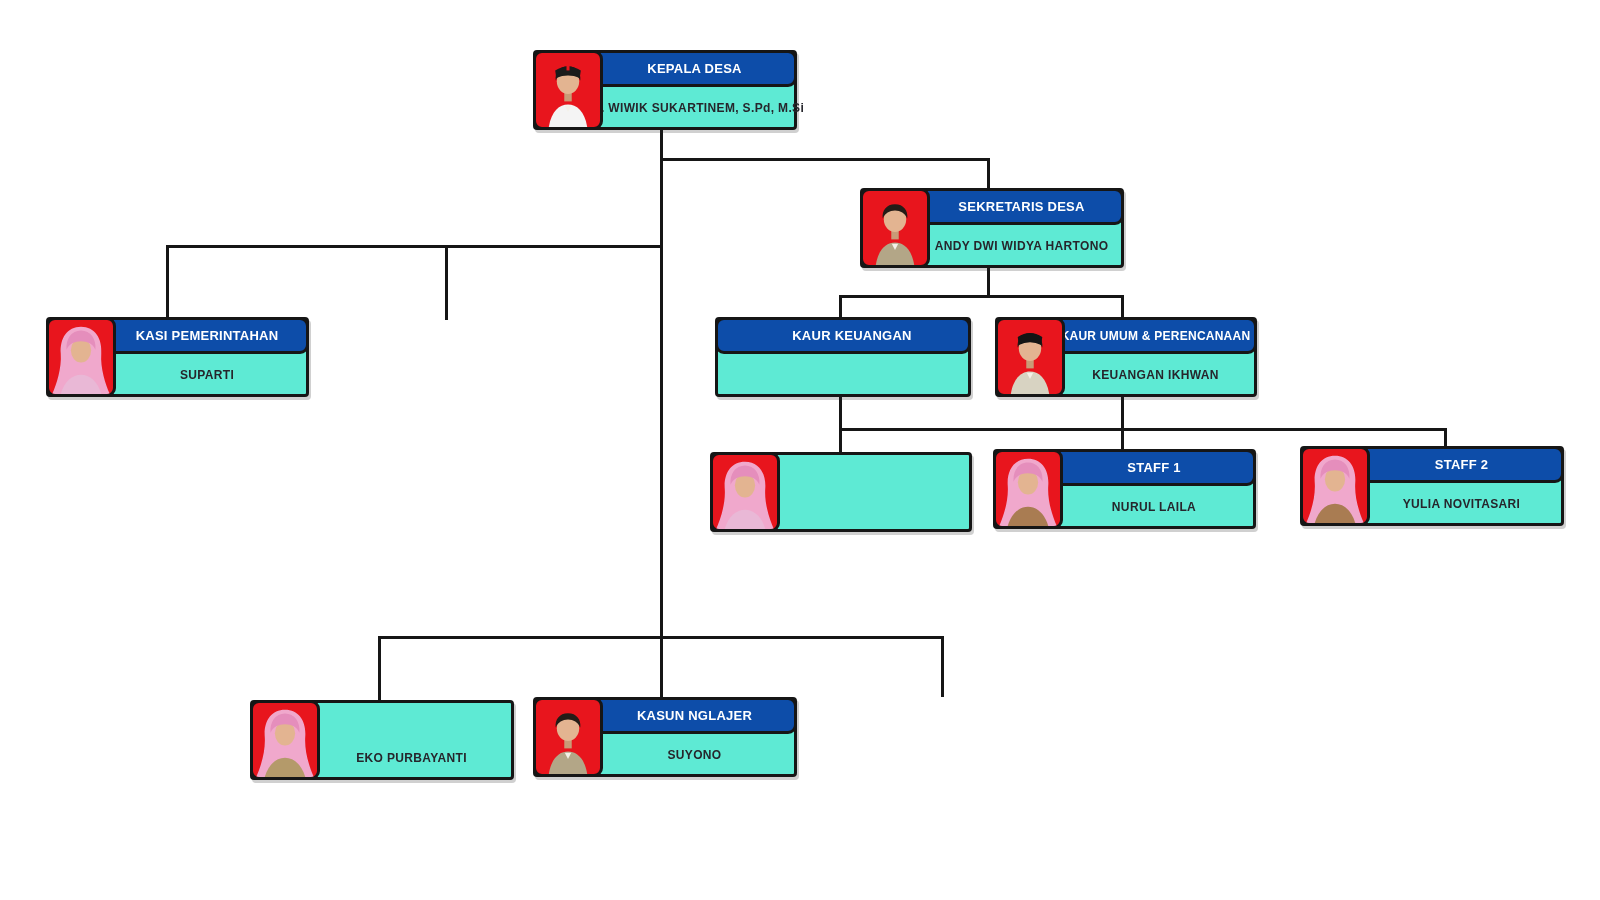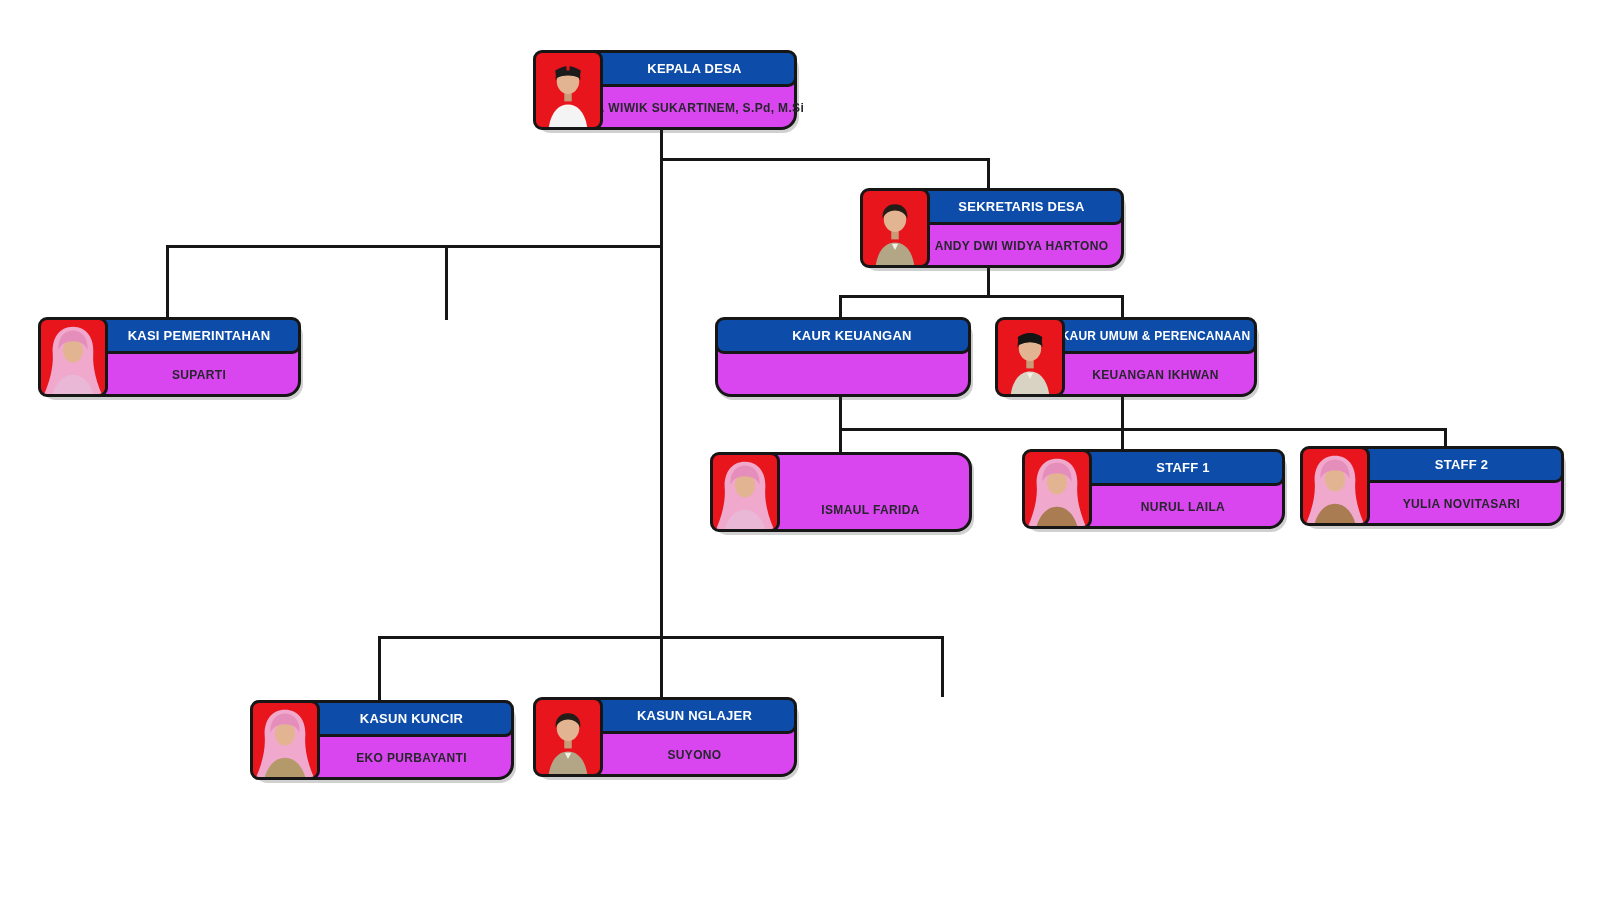--- a/index.html
+++ b/index.html
@@ -1,20 +1,20 @@
 <!DOCTYPE html>
 <html><head>
 <meta charset="utf-8">
 <style>
   html,body{margin:0;padding:0;background:#ffffff;}
   #canvas{position:relative;width:1600px;height:900px;background:#ffffff;overflow:hidden;
           font-family:"Liberation Sans","DejaVu Sans",sans-serif;}
   .lh{position:absolute;height:3px;background:#161616;}
   .lv{position:absolute;width:3px;background:#161616;}
-  .card{position:absolute;height:74px;background:#d946ef;border:3px solid #161616;border-radius:16px;
+  .card{position:absolute;height:74px;background:#5eead4;border:3px solid #161616;border-radius:4px;
         box-shadow:2px 3px 0 rgba(40,40,40,.22);text-align:right;}
   .photo{position:absolute;left:-3px;top:-3px;bottom:-3px;width:64px;border:3px solid #161616;
          border-radius:9px;background:#e8151d;overflow:hidden;z-index:2;}
   .photo svg{width:100%;height:100%;display:block;}
   .band{position:absolute;left:56px;right:-3px;top:-3px;height:37px;background:#0d4da9;
         border:3px solid #161616;border-radius:9px;box-sizing:border-box;
         display:flex;align-items:center;justify-content:center;
         color:#ffffff;font-weight:700;font-size:13px;letter-spacing:.25px;white-space:nowrap;z-index:1;}
   .pname{position:absolute;left:61px;right:2px;top:36px;bottom:0;
          display:flex;align-items:center;justify-content:center;
@@ -68,21 +68,21 @@
 <path d="M12 72 C14.5 57 22 51 30 51 C38 51 45.5 57 48 72 Z" fill="#b3a687"></path>
 <path d="M27 52 L30 58 L33 52 Z" fill="#f4f1e8"></path>
 <ellipse cx="30" cy="29" rx="10.5" ry="12" fill="#e3b491"></ellipse>
 <path d="M30 15 C22 15 17.5 21 18.5 28.5 C20.5 23.5 25 21 30 21 C35 21 39.5 23.5 41.5 28.5 C42.5 21 38 15 30 15 Z" fill="#241c17"></path>
 </svg>
       </div>
     <div class="band">SEKRETARIS DESA</div>
     <div class="pname">ANDY DWI WIDYA HARTONO</div>
   </div>
 
-  <div class="card" style="left:38px;top:317px;width:257px">
+  <div class="card" style="left:46px;top:317px;width:257px">
     <div class="photo">
         <svg viewBox="0 0 60 72" preserveAspectRatio="xMidYMax slice">
 <path d="M30 9 C17 9 10 20 11 34 C12 48 7 63 3 72 L57 72 C53 63 48 48 49 34 C50 20 43 9 30 9 Z" fill="#f0a8cc"></path>
 <ellipse cx="30" cy="31" rx="9.5" ry="11.5" fill="#e3b491"></ellipse>
 <path d="M30 12.5 C21 12.5 15.5 20.5 16.5 30.5 C18.5 25 24 22.5 30 22.5 C36 22.5 41.5 25 43.5 30.5 C44.5 20.5 39 12.5 30 12.5 Z" fill="#e58ebc"></path>
 <path d="M11 72 C14.5 60 22 54 30 54 C38 54 45.5 60 49 72 Z" fill="#e9b8d6"></path>
         </svg>
       </div>
     <div class="band">KASI PEMERINTAHAN</div>
     <div class="pname">SUPARTI</div>
@@ -111,24 +111,23 @@
 
   <div class="card" style="left:710px;top:452px;width:256px">
     <div class="photo">
         <svg viewBox="0 0 60 72" preserveAspectRatio="xMidYMax slice">
 <path d="M30 9 C17 9 10 20 11 34 C12 48 7 63 3 72 L57 72 C53 63 48 48 49 34 C50 20 43 9 30 9 Z" fill="#f0a8cc"></path>
 <ellipse cx="30" cy="31" rx="9.5" ry="11.5" fill="#e3b491"></ellipse>
 <path d="M30 12.5 C21 12.5 15.5 20.5 16.5 30.5 C18.5 25 24 22.5 30 22.5 C36 22.5 41.5 25 43.5 30.5 C44.5 20.5 39 12.5 30 12.5 Z" fill="#e58ebc"></path>
 <path d="M11 72 C14.5 60 22 54 30 54 C38 54 45.5 60 49 72 Z" fill="#e9b8d6"></path>
         </svg>
       </div>
-    <div class="pname">ISMAUL FARIDA</div>
   </div>
 
-  <div class="card" style="left:1022px;top:449px;width:257px">
+  <div class="card" style="left:993px;top:449px;width:257px">
     <div class="photo">
         <svg viewBox="0 0 60 72" preserveAspectRatio="xMidYMax slice">
 <path d="M30 9 C17 9 10 20 11 34 C12 48 7 63 3 72 L57 72 C53 63 48 48 49 34 C50 20 43 9 30 9 Z" fill="#f0a8cc"></path>
 <ellipse cx="30" cy="31" rx="9.5" ry="11.5" fill="#e3b491"></ellipse>
 <path d="M30 12.5 C21 12.5 15.5 20.5 16.5 30.5 C18.5 25 24 22.5 30 22.5 C36 22.5 41.5 25 43.5 30.5 C44.5 20.5 39 12.5 30 12.5 Z" fill="#e58ebc"></path>
 <path d="M11 72 C14.5 60 22 54 30 54 C38 54 45.5 60 49 72 Z" fill="#a97c52"></path>
         </svg>
       </div>
     <div class="band">STAFF 1</div>
     <div class="pname">NURUL LAILA</div>
@@ -149,21 +148,20 @@
 
   <div class="card" style="left:250px;top:700px;width:258px">
     <div class="photo">
         <svg viewBox="0 0 60 72" preserveAspectRatio="xMidYMax slice">
 <path d="M30 9 C17 9 10 20 11 34 C12 48 7 63 3 72 L57 72 C53 63 48 48 49 34 C50 20 43 9 30 9 Z" fill="#f0a8cc"></path>
 <ellipse cx="30" cy="31" rx="9.5" ry="11.5" fill="#e3b491"></ellipse>
 <path d="M30 12.5 C21 12.5 15.5 20.5 16.5 30.5 C18.5 25 24 22.5 30 22.5 C36 22.5 41.5 25 43.5 30.5 C44.5 20.5 39 12.5 30 12.5 Z" fill="#e58ebc"></path>
 <path d="M11 72 C14.5 60 22 54 30 54 C38 54 45.5 60 49 72 Z" fill="#b49a6a"></path>
         </svg>
       </div>
-    <div class="band">KASUN KUNCIR</div>
     <div class="pname">EKO PURBAYANTI</div>
   </div>
 
   <div class="card" style="left:533px;top:697px;width:258px">
     <div class="photo">
         <svg viewBox="0 0 60 72" preserveAspectRatio="xMidYMax slice">
 <rect x="26.5" y="39" width="7" height="9" fill="#c99b77"></rect>
 <path d="M12 72 C14.5 57 22 51 30 51 C38 51 45.5 57 48 72 Z" fill="#b3a687"></path>
 <path d="M27 52 L30 58 L33 52 Z" fill="#f4f1e8"></path>
 <ellipse cx="30" cy="29" rx="10.5" ry="12" fill="#e3b491"></ellipse>

